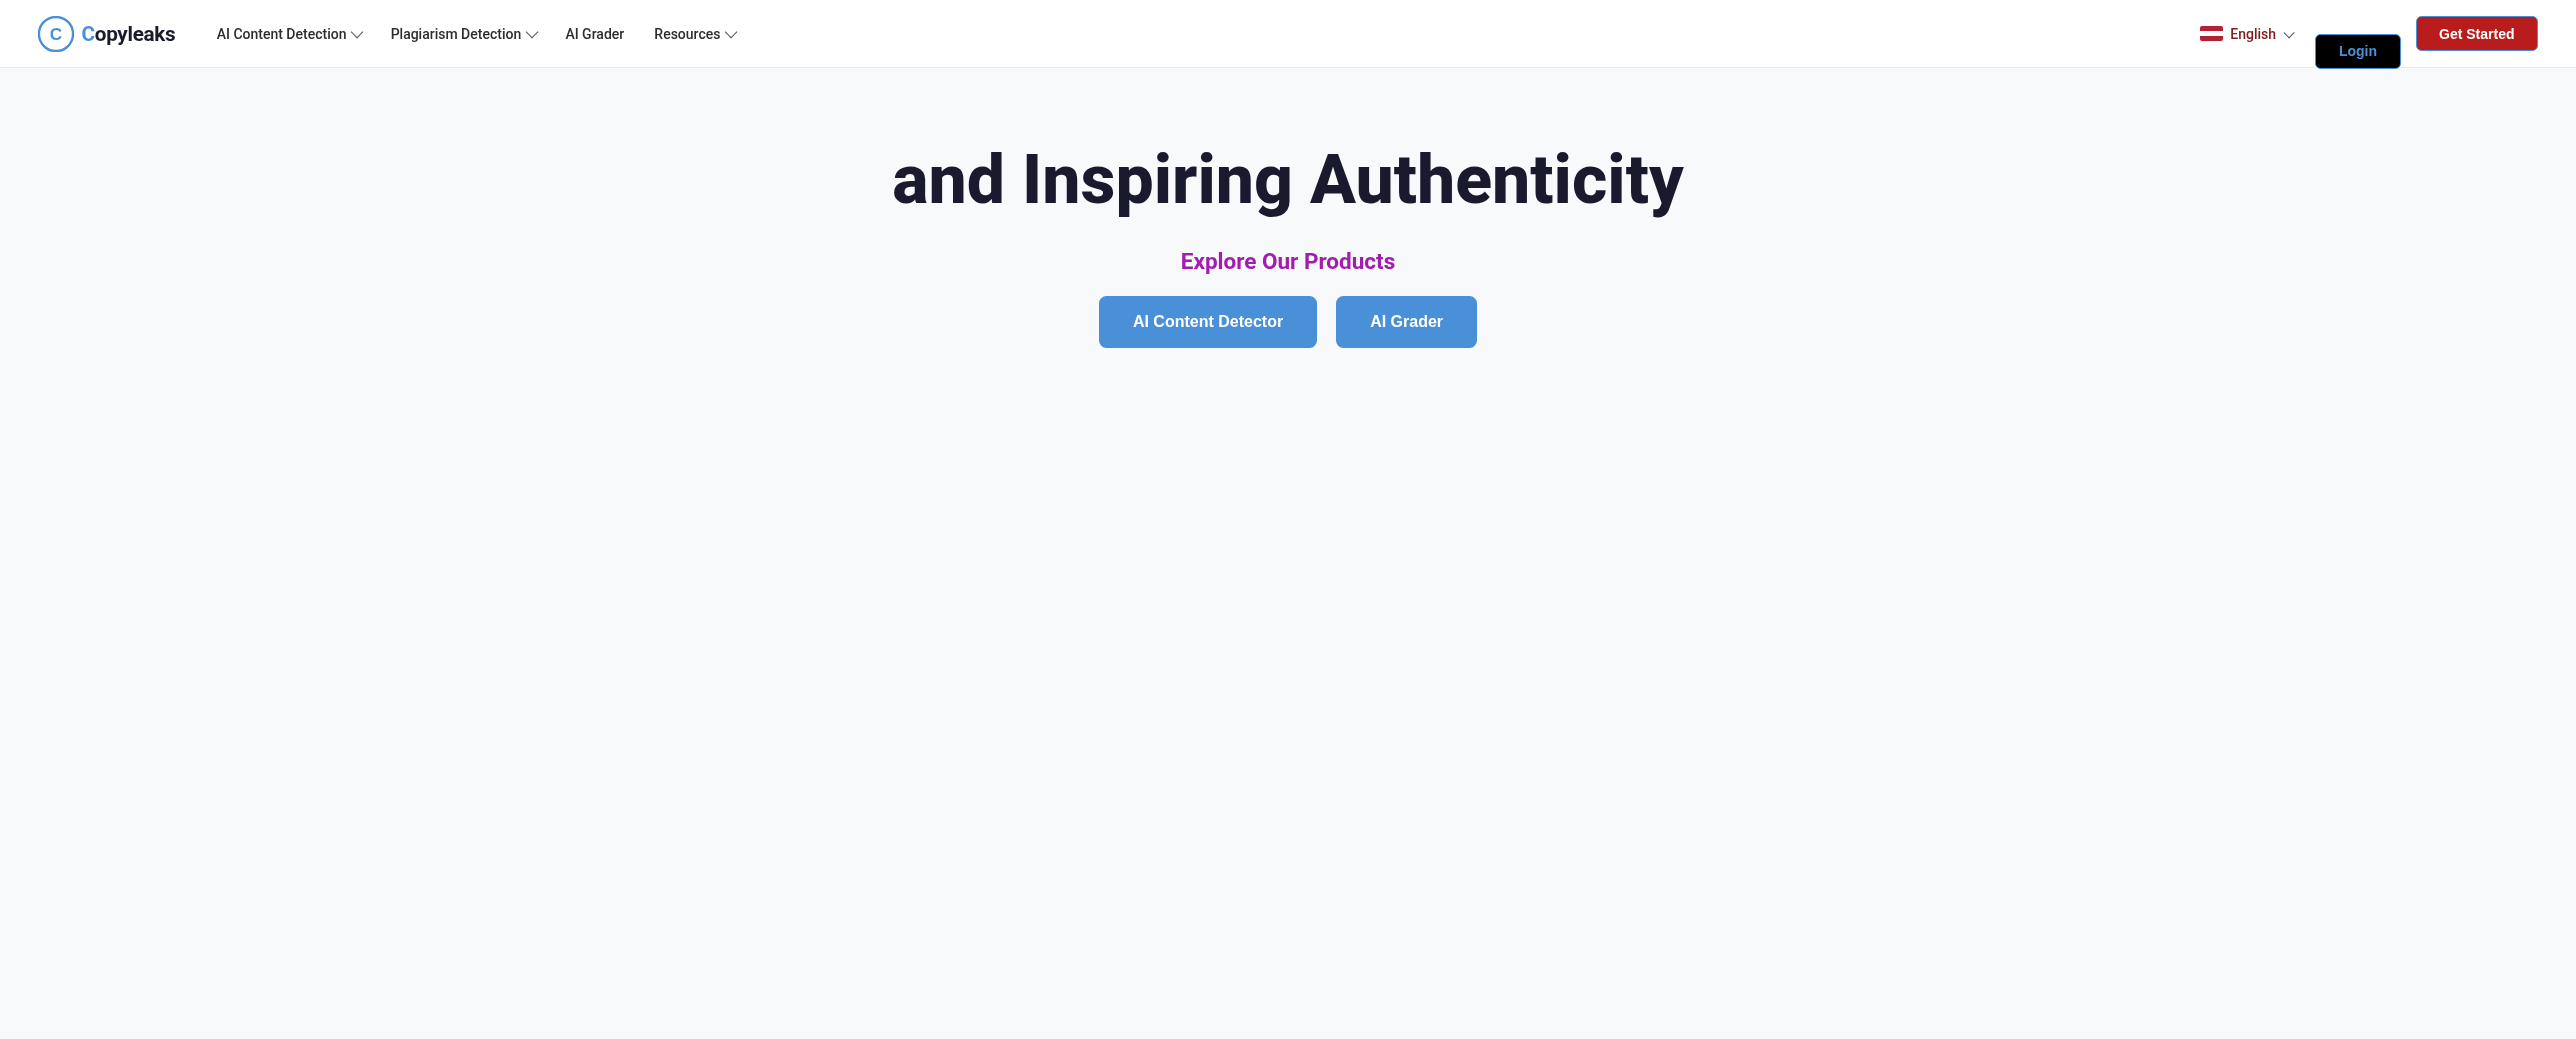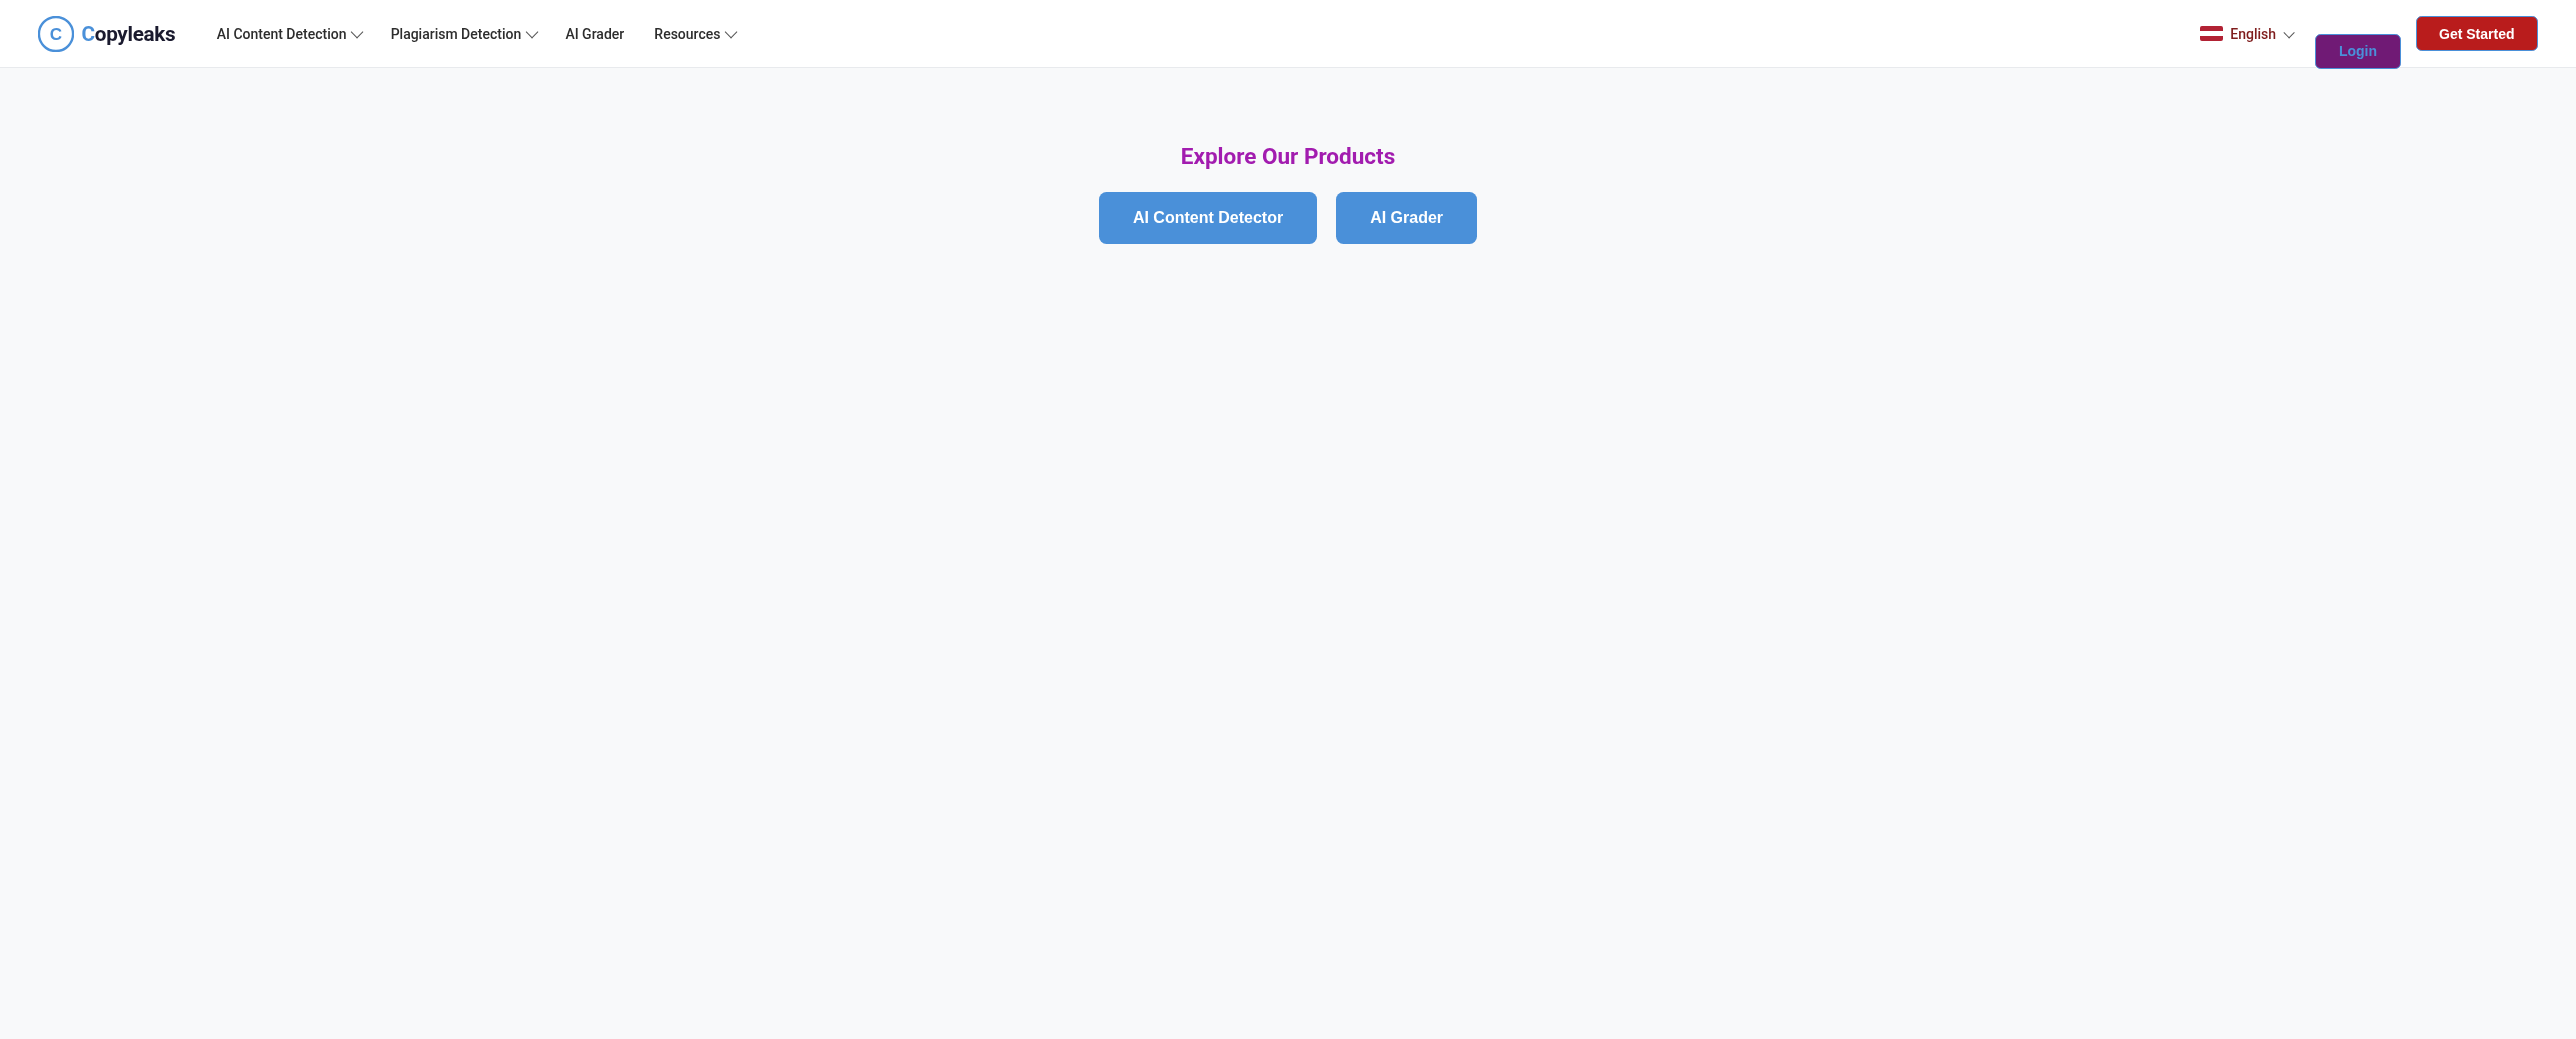--- a/index.html
+++ b/index.html
@@ -138,21 +138,21 @@
       border-right: 1.9px solid #555;
       border-bottom: 1.9px solid #555;
       transform: rotate(45deg) translateY(-1.9px);
     }
 
     .btn-login {
       padding: 8.5px 22.5px;
       font-size: 14px;
       font-weight: 600;
       color: #4a90d9;
-      background: #701a75;
+      background: #000000;
       border: 1.9px solid #4a90d9;
       border-radius: 5.6px;
       cursor: pointer;
       transition: background 0.15s;
       margin-top: 35px;
     }
 
     .btn-get-started {
       padding: 8.5px 22.5px;
       font-size: 14px;
@@ -285,20 +285,21 @@
       </div>
       <span class="lang-text">English</span>
       <span class="lang-chevron"></span>
     </div>
     <button class="btn-login">Login</button>
     <button class="btn-get-started">Get Started</button>
   </div>
 </nav>
 
 <main class="hero">
+  <h1 class="hero-title-line2">and Inspiring Authenticity</h1>
 
 
   <div class="explore-section">
     <h2 class="explore-title">Explore Our Products</h2>
     <div class="product-buttons">
       <button class="btn-product">
         <span>AI Content Detector</span>
       </button>
       <button class="btn-product">
         <span>AI Grader</span>

